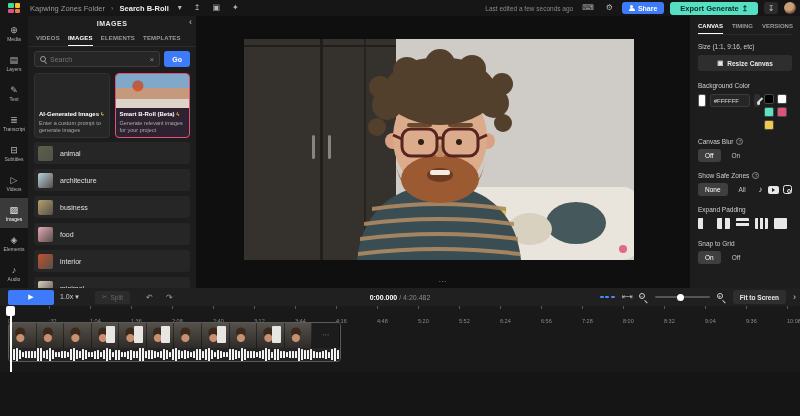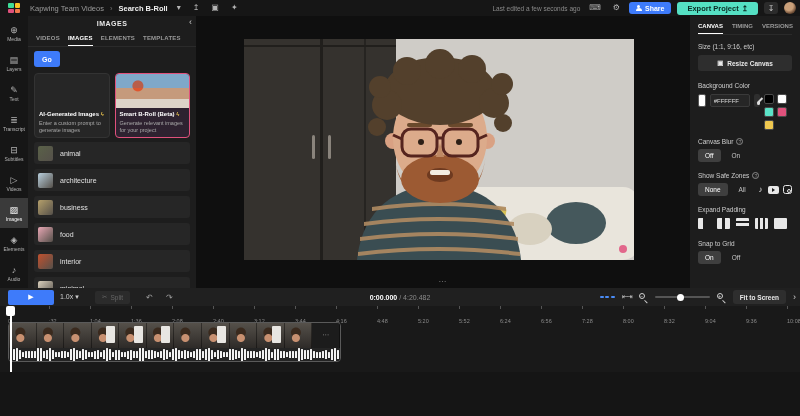--- a/index.html
+++ b/index.html
@@ -146,37 +146,37 @@
 
 <div id="stage">
 
   <div id="topbar">
     <div class="logo">
       <i style="background:#3ddc97"></i>
         <i style="background:#f7c325"></i>
         <i style="background:#e0517c"></i>
         <i style="background:#f2784b"></i>
     </div>
-    <span class="crumb">Kapwing Team Videos</span>
+    <span class="crumb">Kapwing Zones Folder</span>
     <span class="crumb-sep">›</span>
     <span class="proj-title">Search B-Roll</span>
     <span class="tb-ic">▾</span>
     <span class="tb-ic">↥</span>
     <span class="tb-ic">▣</span>
     <span class="tb-ic">✦</span>
     <div class="tb-right">
       <span class="last-edited">Last edited a few seconds ago</span>
       <span class="tb-ic">⌨</span>
       <span class="tb-ic">⚙</span>
       <div class="share-btn">
         <span class="person-ic"></span>
         <span>Share</span>
       </div>
       <div class="export-btn">
-        <span>Export Project</span>
+        <span>Export Generate</span>
         <span>↥</span>
       </div>
       <div class="dl-btn">
         <span>↧</span>
       </div>
       <div class="avatar"></div>
     </div>
   </div>
 
   <div id="sidebar">
@@ -223,20 +223,25 @@
       <span class="panel-title">IMAGES</span>
       <span class="panel-collapse">‹</span>
     </div>
     <div class="ptabs">
         <div class="ptab">VIDEOS</div>
         <div class="ptab active">IMAGES</div>
         <div class="ptab">ELEMENTS</div>
         <div class="ptab">TEMPLATES</div>
       </div>
     <div class="search-row">
+      <div class="search-box">
+        <span class="mag"></span>
+        <input type="text" placeholder="Search" style="">
+        <span class="clear-x">×</span>
+      </div>
       <div class="go-btn">Go</div>
     </div>
     <div class="cards">
         <div class="fcard">
           <div class="fthumb thumb1"></div>
           <div class="fbody">
             <div class="ftitle">AI-Generated Images <span class="bolt">ϟ</span></div>
             <div class="fdesc">Enter a custom prompt to generate images</div>
           </div>
         </div>

